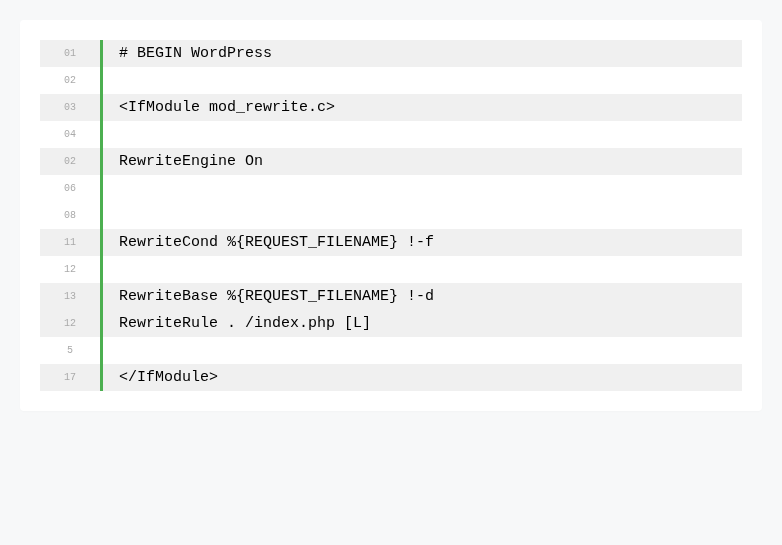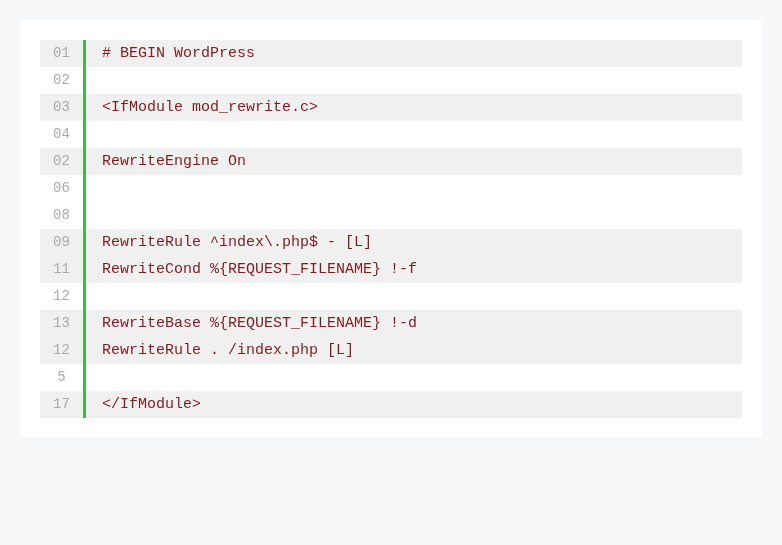--- a/index.html
+++ b/index.html
@@ -23,40 +23,40 @@
       display: flex;
       align-items: stretch;
       line-height: 27px;
       height: 27px;
     }
     .line.odd .gutter,
     .line.odd .content {
       background: #f0f0f0;
     }
     .gutter {
-      width: 43px;
+      width: 60px;
       text-align: center;
       color: #aaaaaa;
-      font-size: 14px;
+      font-size: 10px;
       user-select: none;
       flex-shrink: 0;
       display: flex;
       align-items: center;
       justify-content: center;
     }
     .marker {
       width: 3px;
       background: #4CAF50;
       flex-shrink: 0;
     }
     .content {
       flex: 1;
       padding-left: 16px;
       font-size: 15px;
-      color: #7f1d1d;
+      color: #000000;
       display: flex;
       align-items: center;
       white-space: pre;
     }
   </style>
 </head>
 <body>
 
 <div class="code-block">
   <div class="line odd">
@@ -88,25 +88,20 @@
     <div class="gutter">06</div>
     <div class="marker"></div>
     <div class="content"></div>
   </div>
   <div class="line">
     <div class="gutter">08</div>
     <div class="marker"></div>
     <div class="content"></div>
   </div>
   <div class="line odd">
-    <div class="gutter">09</div>
-    <div class="marker"></div>
-    <div class="content">RewriteRule ^index\.php$ - [L]</div>
-  </div>
-  <div class="line odd">
     <div class="gutter">11</div>
     <div class="marker"></div>
     <div class="content">RewriteCond %{REQUEST_FILENAME} !-f</div>
   </div>
   <div class="line">
     <div class="gutter">12</div>
     <div class="marker"></div>
     <div class="content"></div>
   </div>
   <div class="line odd">

